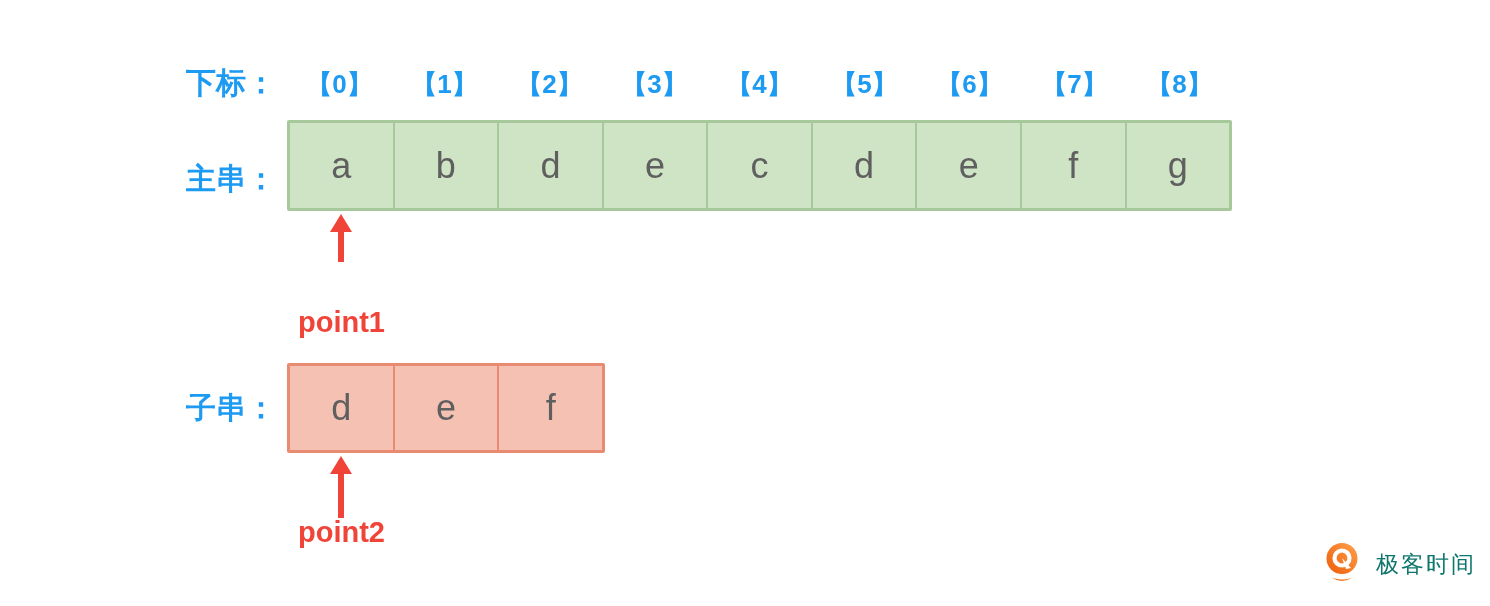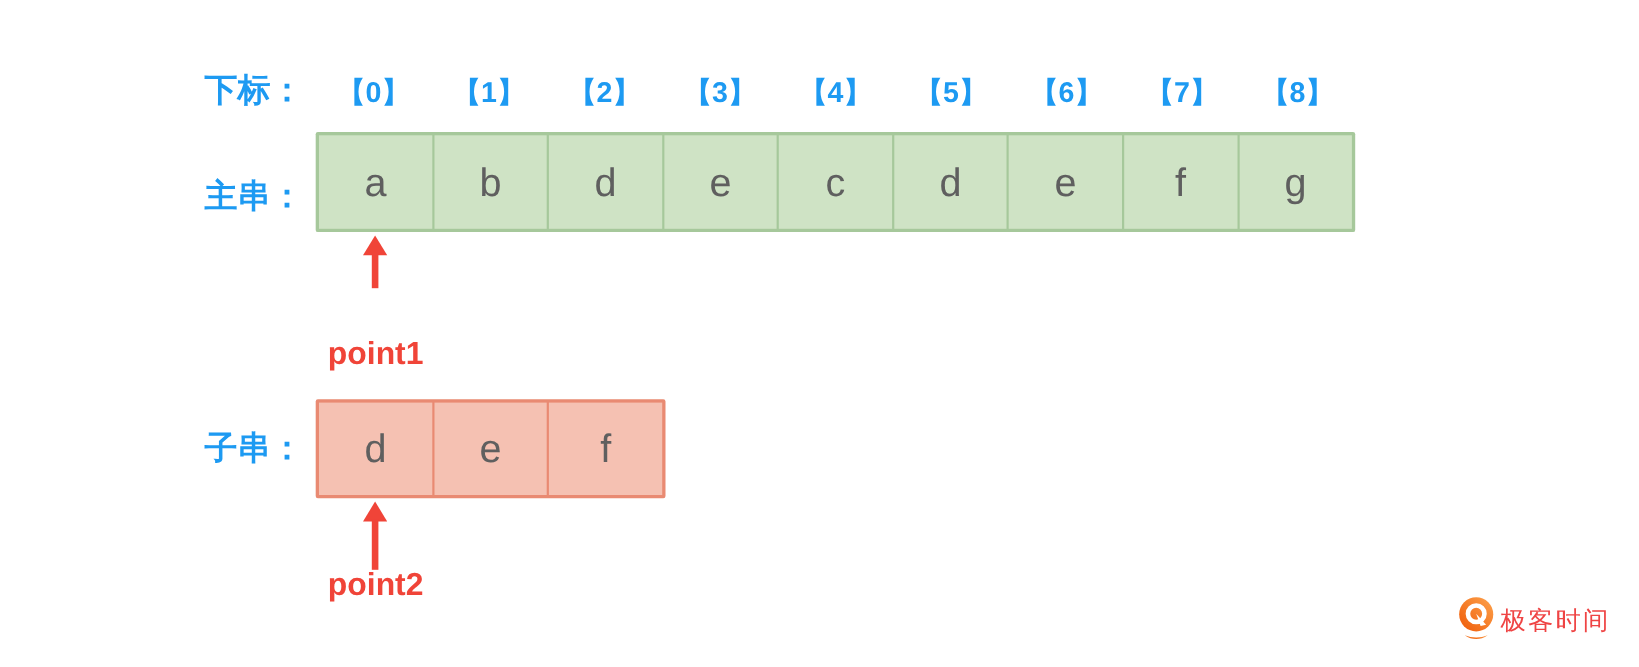--- a/index.html
+++ b/index.html
@@ -116,22 +116,22 @@
   
   .brand {
     position: absolute;
     left: 1322px;
     top: 541px;
     display: flex;
     align-items: center;
   }
   .brand-icon { width: 42px; height: 46px; display: block; }
   .brand-text {
-    margin-left: 0;
-    color: #ef4444;
+    margin-left: 12px;
+    color: #0f766e;
     font-size: 23px;
     letter-spacing: 2px;
     white-space: nowrap;
     font-family: Liberation Mono, monospace;
   }
 </style>
 </head>
 <body>
 
 <div class="canvas">

